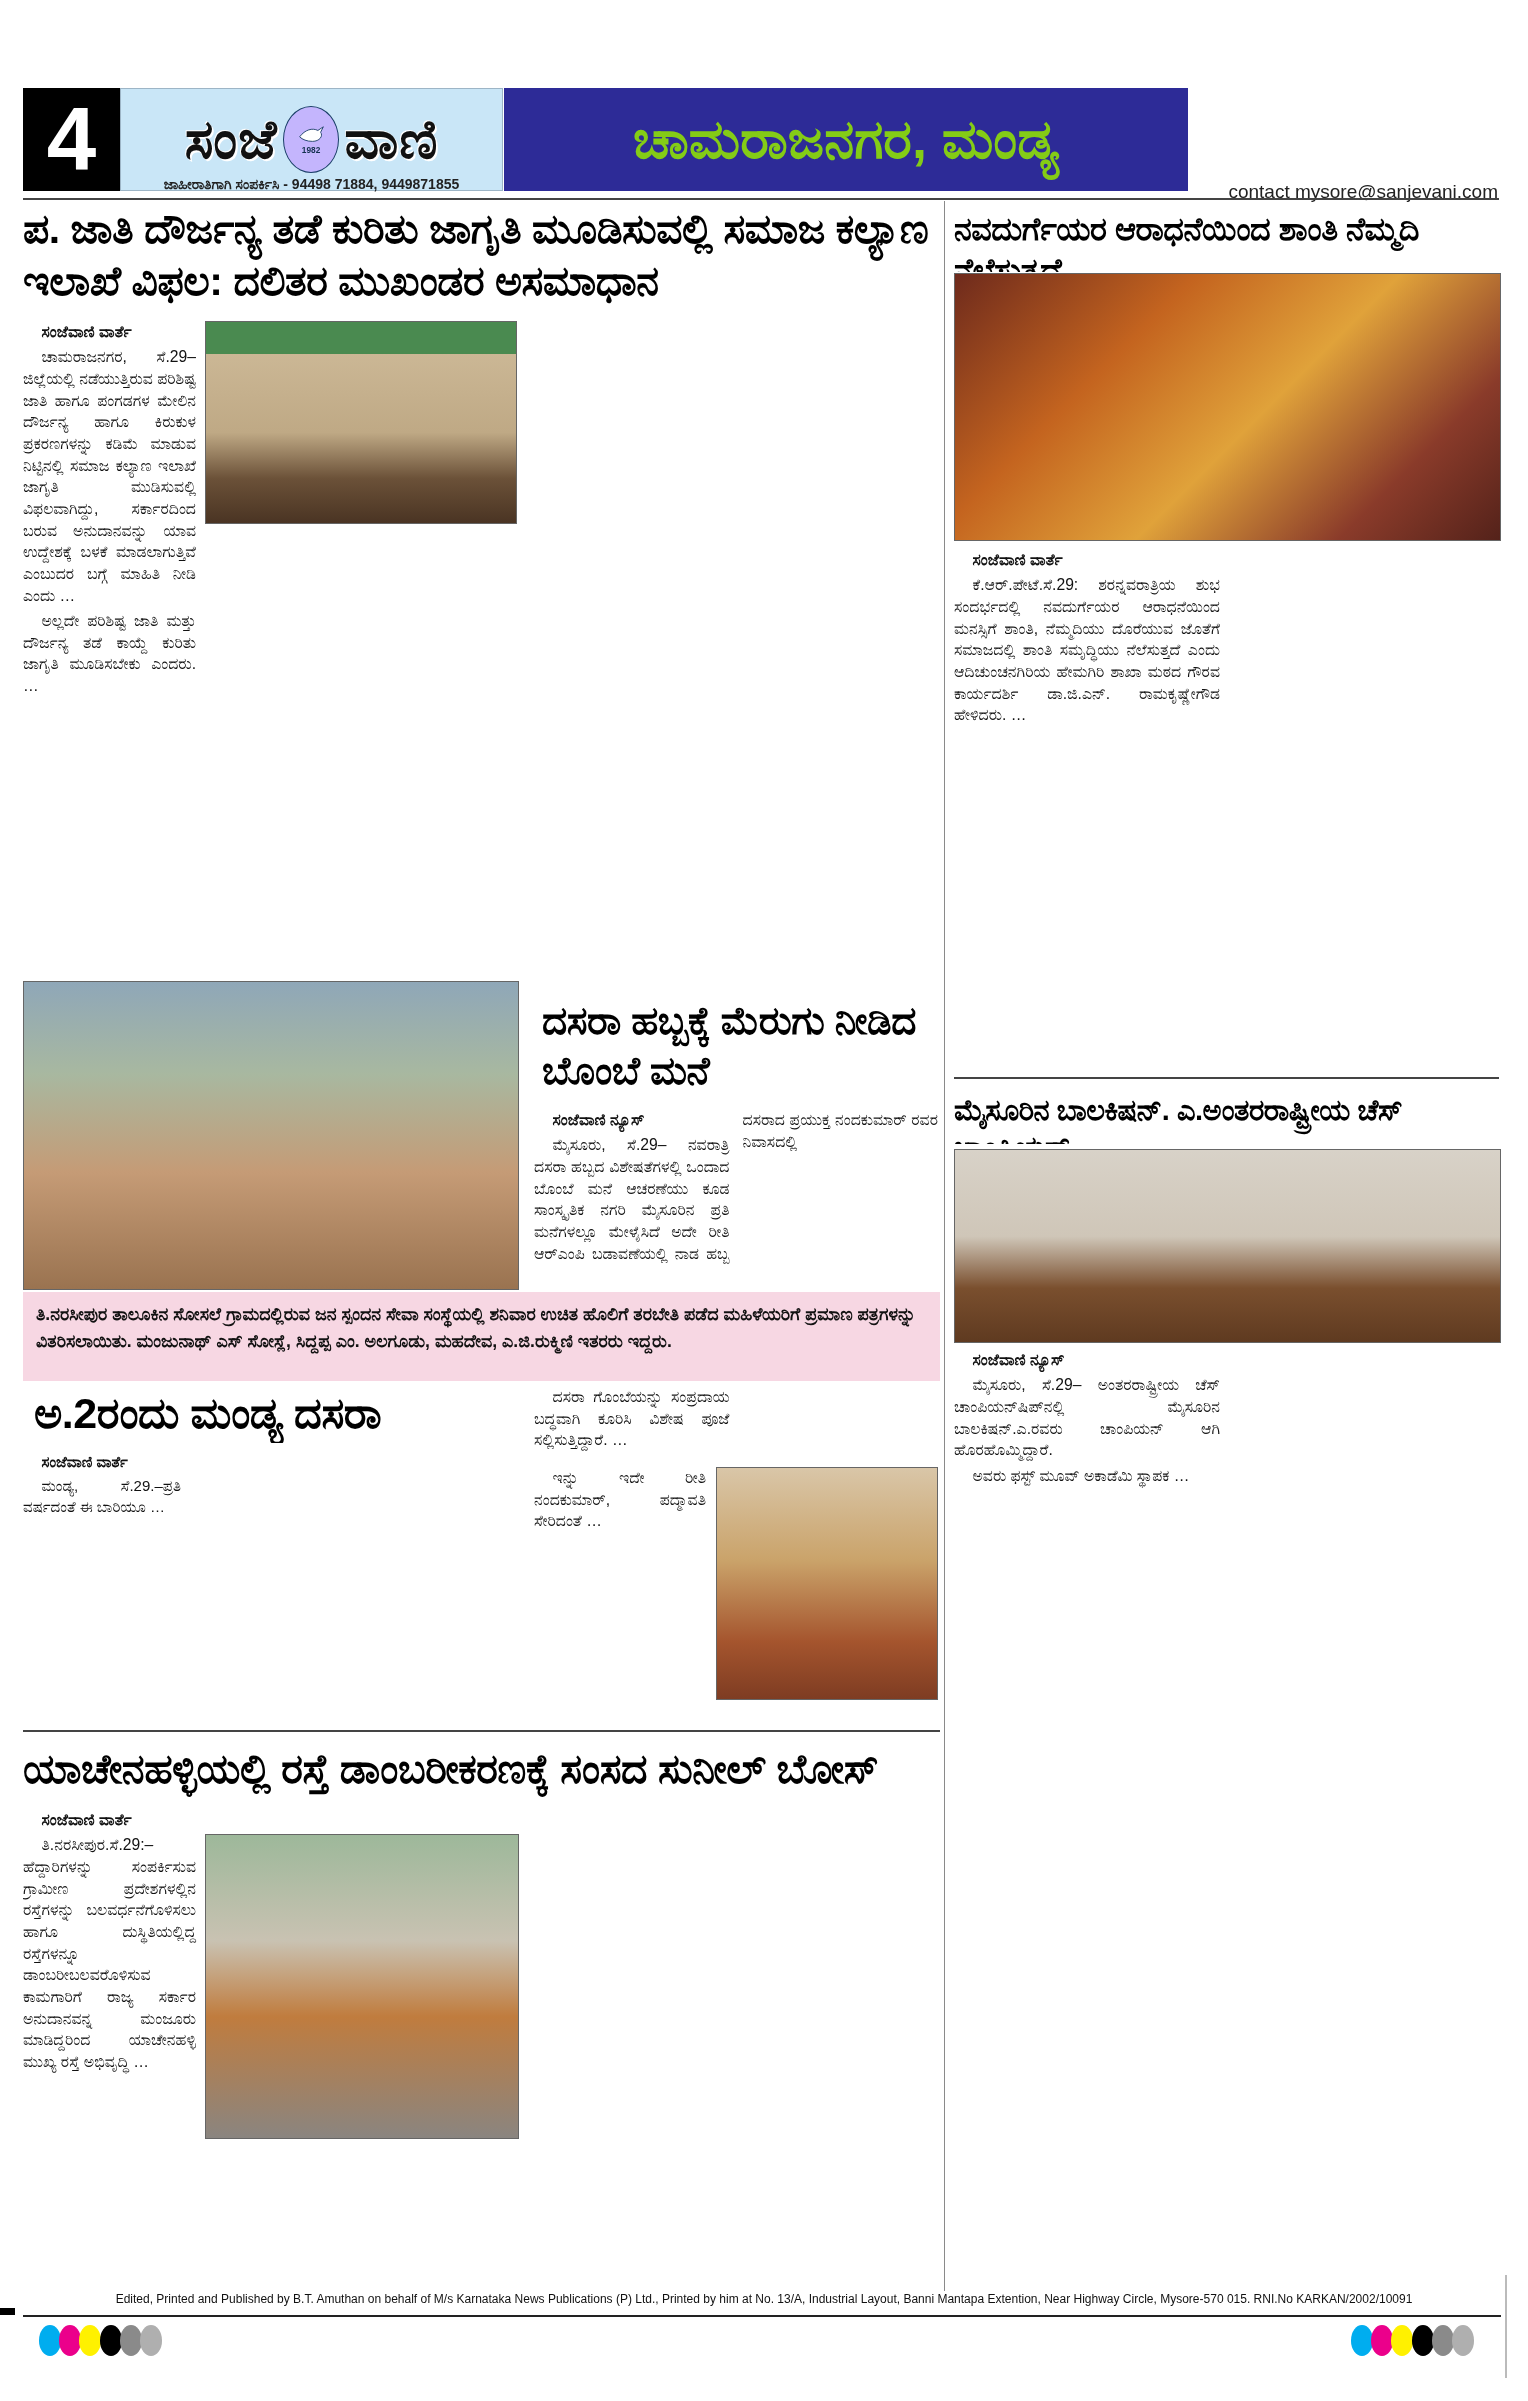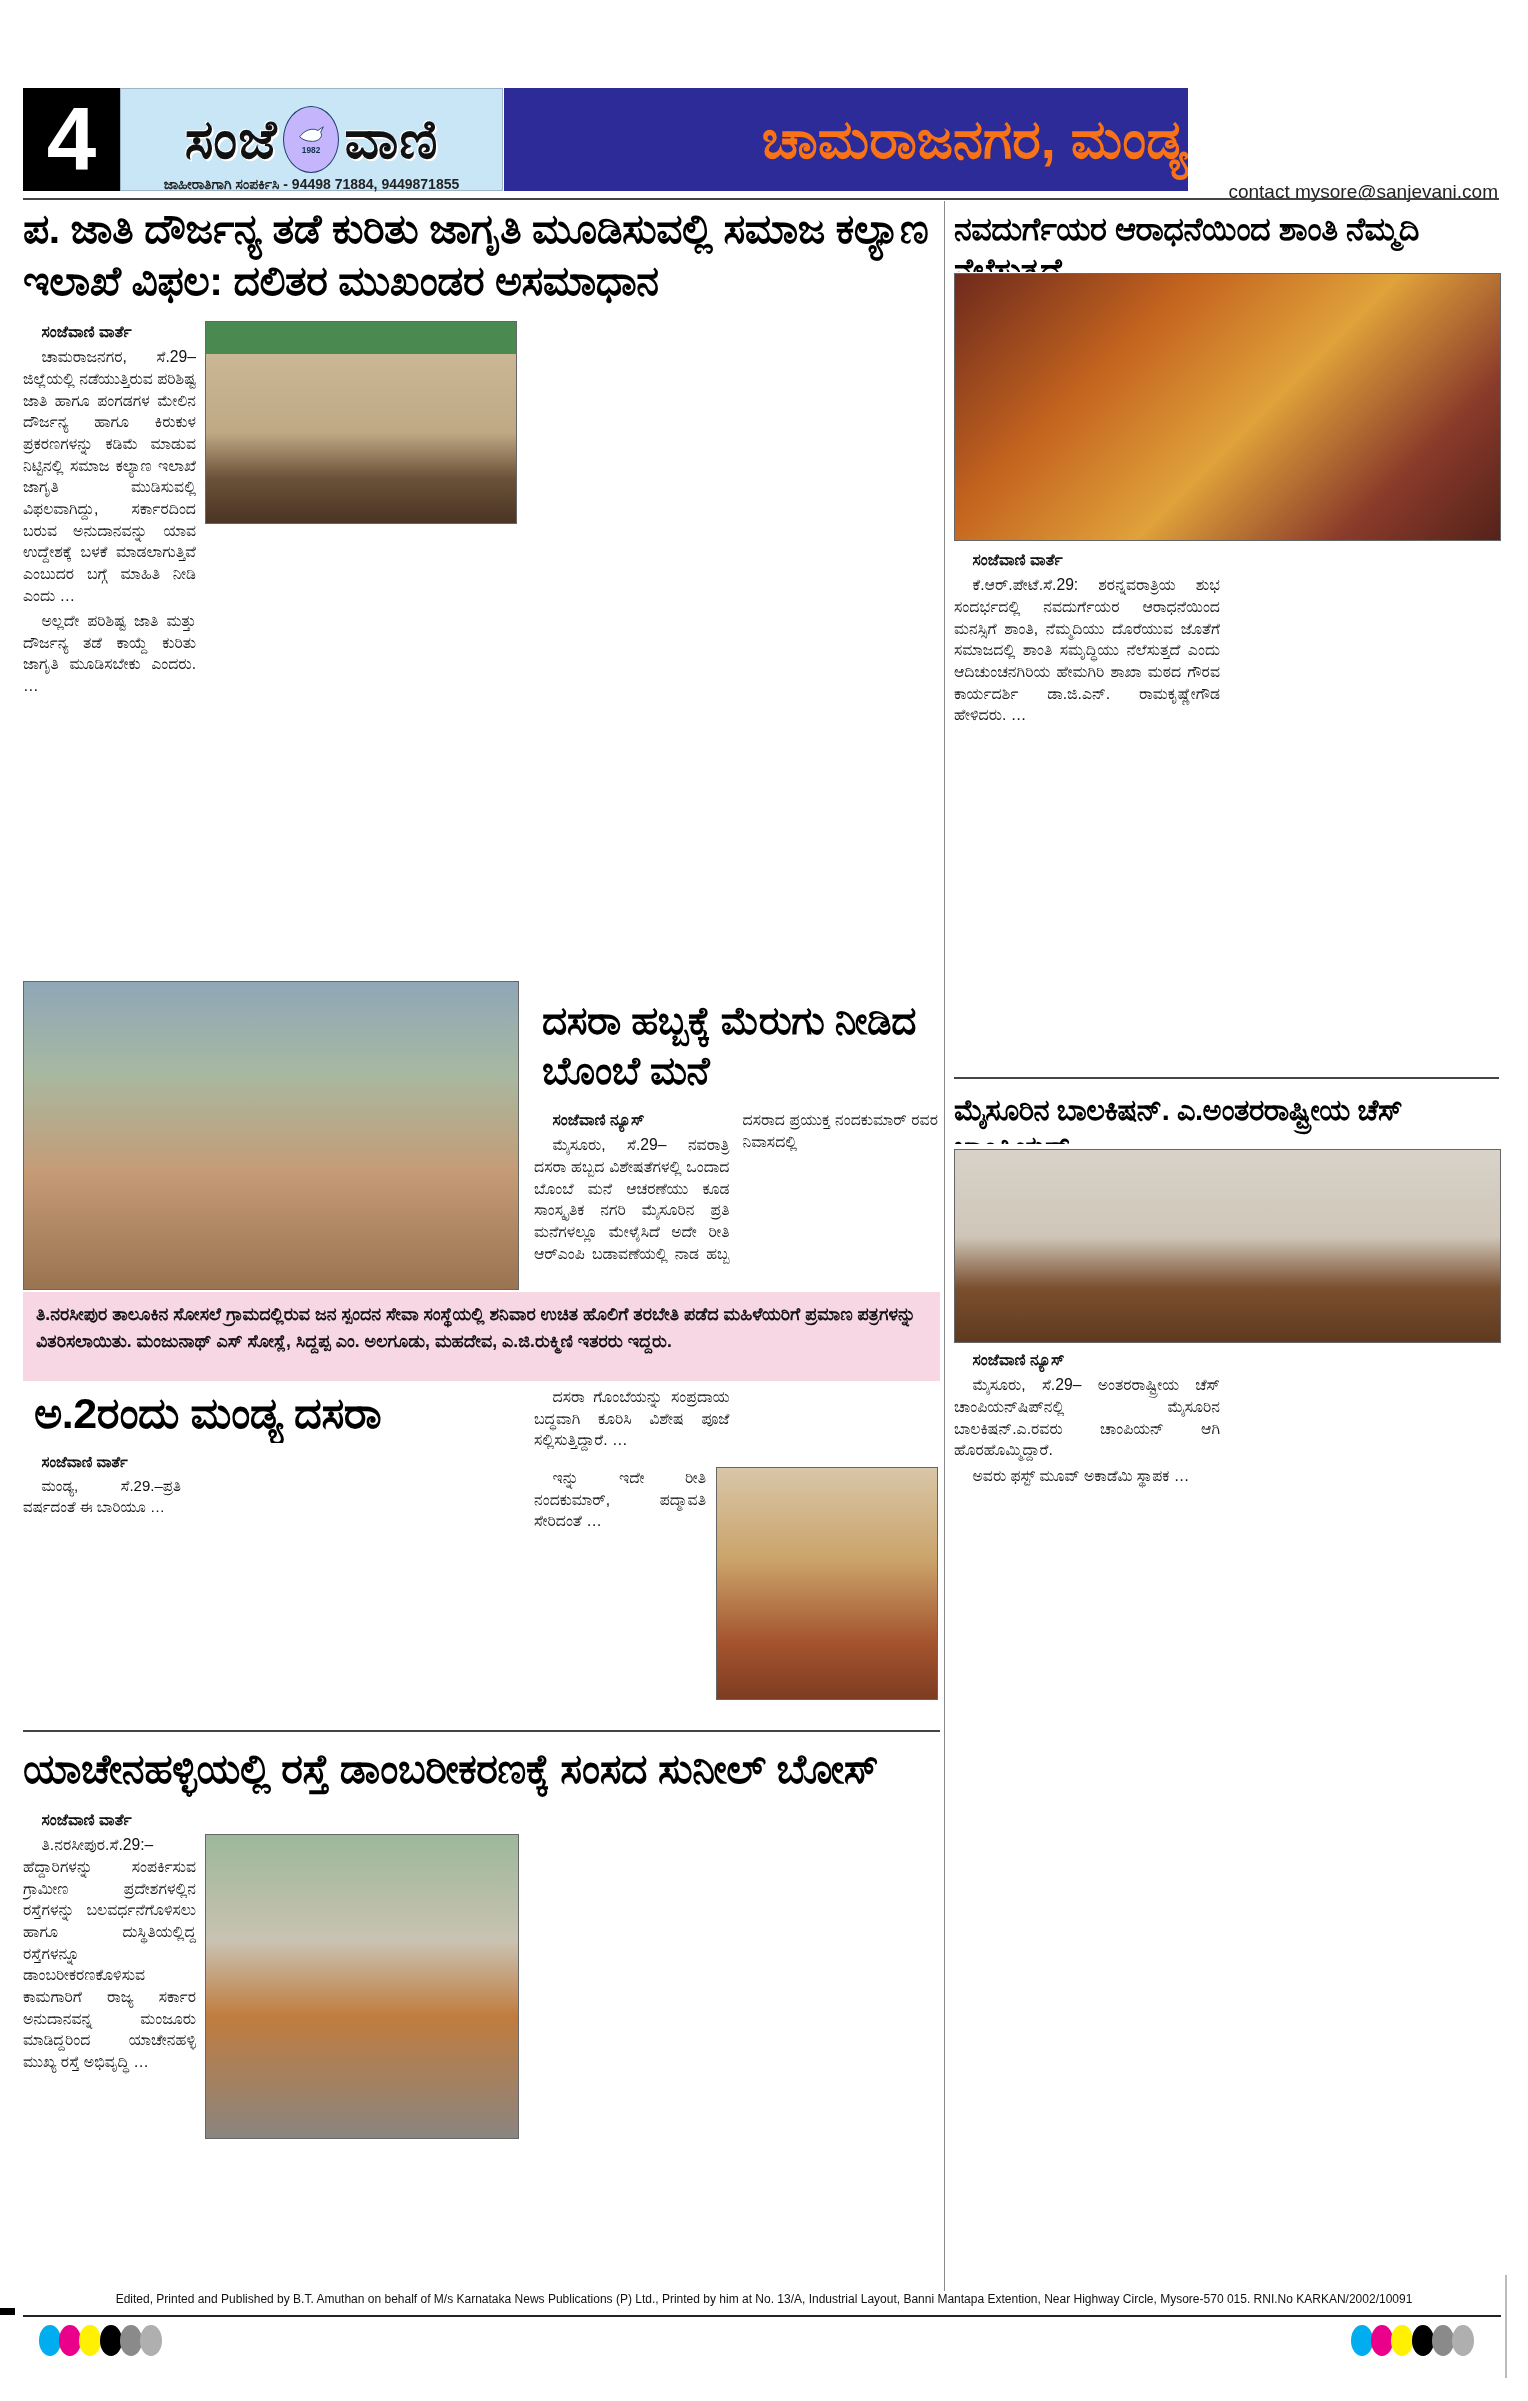--- a/index.html
+++ b/index.html
@@ -11,22 +11,22 @@
          font-size:89px;font-weight:bold;text-align:center;line-height:103px;}
   .masthead{left:120px;top:88px;width:383px;height:103px;background:#c9e6f7;
             display:flex;align-items:center;justify-content:center;gap:5.5px;border:0.9px solid #9db5c6;}
   .masthead .mh-txt{font-size:54px;font-weight:900;color:#111;letter-spacing:0.9px;
             text-shadow:1.8px 1.8px 0 #fff,-0.9px -0.9px 0 #fff;}
   .dove{width:54px;height:65px;border-radius:50%;background:#c4b5fd;border:1.8px solid #1b3f68;
         display:flex;flex-direction:column;align-items:center;justify-content:center;}
   .dove svg{display:block;}
   .dove .yr{font-size:8.3px;color:#13304e;font-weight:bold;line-height:1;}
   .adline{left:120px;top:176px;width:383px;text-align:center;font-size:14px;font-weight:bold;color:#222;}
-  .banner{left:504px;top:88px;width:684px;height:103px;background:#2d2b97;color:#f97316;
-          font-size:54px;font-weight:900;text-align:right;line-height:103px;overflow:hidden;}
+  .banner{left:504px;top:88px;width:684px;height:103px;background:#2d2b97;color:#84cc16;
+          font-size:54px;font-weight:900;text-align:center;line-height:103px;overflow:hidden;}
   .datebox{left:1187px;top:88px;width:311px;height:89px;background:#c9e6f7;text-align:right;
            padding:7.4px 9.2px 0 0;}
   .datebox .city{font-size:21px;font-weight:bold;}
   .datebox .dt{font-size:23px;font-weight:bold;margin-top:5.5px;}
   .contact{left:1187px;top:181px;width:311px;text-align:right;font-size:19px;color:#222;}
   .hrule{background:#444;height:1.8px;}
   .vrule{background:#8a8a8a;width:0.9px;}
   
   .hl{font-weight:800;color:#000;line-height:1.28;overflow:hidden;letter-spacing:-0.5px;}
   .hl-welfare{left:23px;top:203px;width:917px;height:115px;font-size:41px;}
@@ -146,21 +146,21 @@
   <div class="abs hl hl-mandya">ಅ.2ರಂದು ಮಂಡ್ಯ ದಸರಾ</div>
   <div class="abs body-block b-mandya">
     <p class="byline">ಸಂಜೆವಾಣಿ ವಾರ್ತೆ</p>
     <p>ಮಂಡ್ಯ, ಸೆ.29.–ಪ್ರತಿ ವರ್ಷದಂತೆ ಈ ಬಾರಿಯೂ …</p>
   </div>
 
   <div class="abs hrule" style="left:23px;top:1730px;width:917px;"></div>
   <div class="abs hl hl-road">ಯಾಚೇನಹಳ್ಳಿಯಲ್ಲಿ ರಸ್ತೆ ಡಾಂಬರೀಕರಣಕ್ಕೆ ಸಂಸದ ಸುನೀಲ್ ಬೋಸ್ ಚಾಲನೆ</div>
   <div class="abs body-block b-road">
     <p class="byline">ಸಂಜೆವಾಣಿ ವಾರ್ತೆ</p>
-    <p>ತಿ.ನರಸೀಪುರ.ಸೆ.29:– ಹೆದ್ದಾರಿಗಳನ್ನು ಸಂಪರ್ಕಿಸುವ ಗ್ರಾಮೀಣ ಪ್ರದೇಶಗಳಲ್ಲಿನ ರಸ್ತೆಗಳನ್ನು ಬಲವರ್ಧನೆಗೊಳಿಸಲು ಹಾಗೂ ದುಸ್ಥಿತಿಯಲ್ಲಿದ್ದ ರಸ್ತೆಗಳನ್ನೂ ಡಾಂಬರೀಕರಣಕೊಳಿಸುವ ಕಾಮಗಾರಿಗೆ ರಾಜ್ಯ ಸರ್ಕಾರ ಅನುದಾನವನ್ನ ಮಂಜೂರು ಮಾಡಿದ್ದರಿಂದ ಯಾಚೇನಹಳ್ಳಿ ಮುಖ್ಯ ರಸ್ತೆ ಅಭಿವೃದ್ಧಿ …</p>
+    <p>ತಿ.ನರಸೀಪುರ.ಸೆ.29:– ಹೆದ್ದಾರಿಗಳನ್ನು ಸಂಪರ್ಕಿಸುವ ಗ್ರಾಮೀಣ ಪ್ರದೇಶಗಳಲ್ಲಿನ ರಸ್ತೆಗಳನ್ನು ಬಲವರ್ಧನೆಗೊಳಿಸಲು ಹಾಗೂ ದುಸ್ಥಿತಿಯಲ್ಲಿದ್ದ ರಸ್ತೆಗಳನ್ನೂ ಡಾಂಬರೀಬಲವರೊಳಿಸುವ ಕಾಮಗಾರಿಗೆ ರಾಜ್ಯ ಸರ್ಕಾರ ಅನುದಾನವನ್ನ ಮಂಜೂರು ಮಾಡಿದ್ದರಿಂದ ಯಾಚೇನಹಳ್ಳಿ ಮುಖ್ಯ ರಸ್ತೆ ಅಭಿವೃದ್ಧಿ …</p>
   </div>
   <div class="abs photo ph-road"></div>
 
   <div class="abs imprint">Edited, Printed and Published by B.T. Amuthan on behalf of M/s Karnataka News Publications (P) Ltd., Printed by him at No. 13/A, Industrial Layout, Banni Mantapa Extention, Near Highway Circle, Mysore-570 015. RNI.No KARKAN/2002/10091</div>
   <div class="abs lmark"></div>
   <div class="abs footrule"></div>
   <div class="abs dots dots-left">
       <span class="dot" style="background-color: rgb(0, 173, 239);"></span>
       <span class="dot" style="background-color: rgb(235, 0, 139);"></span>
       <span class="dot" style="background-color: rgb(255, 241, 0);"></span>

